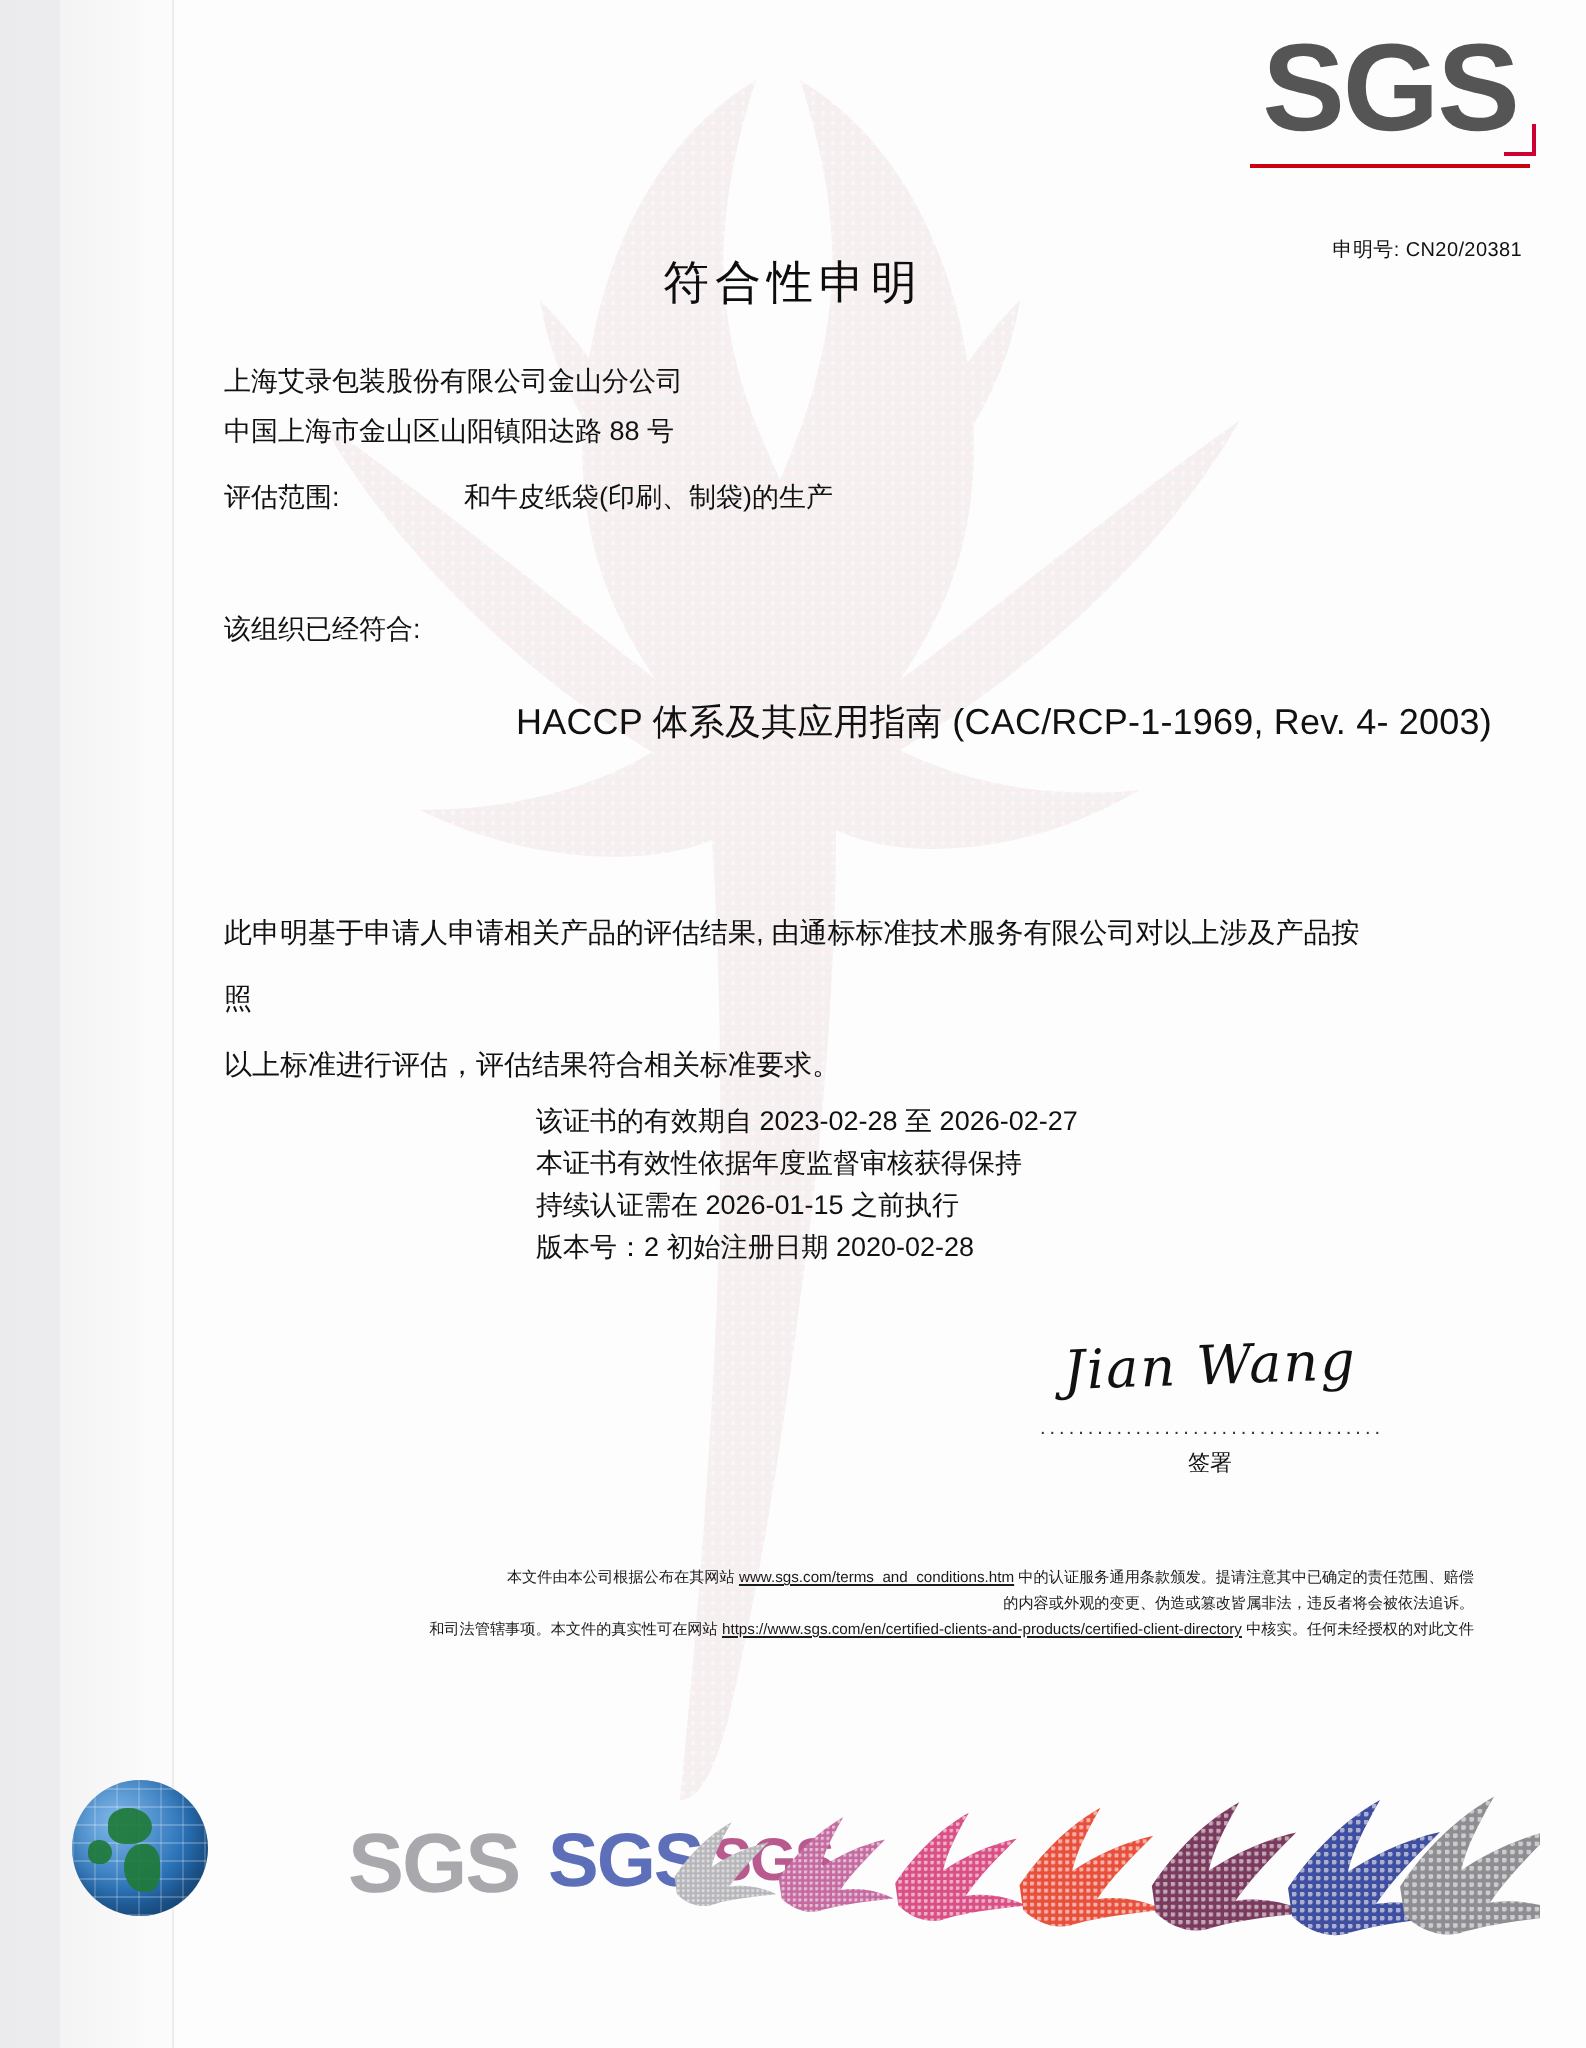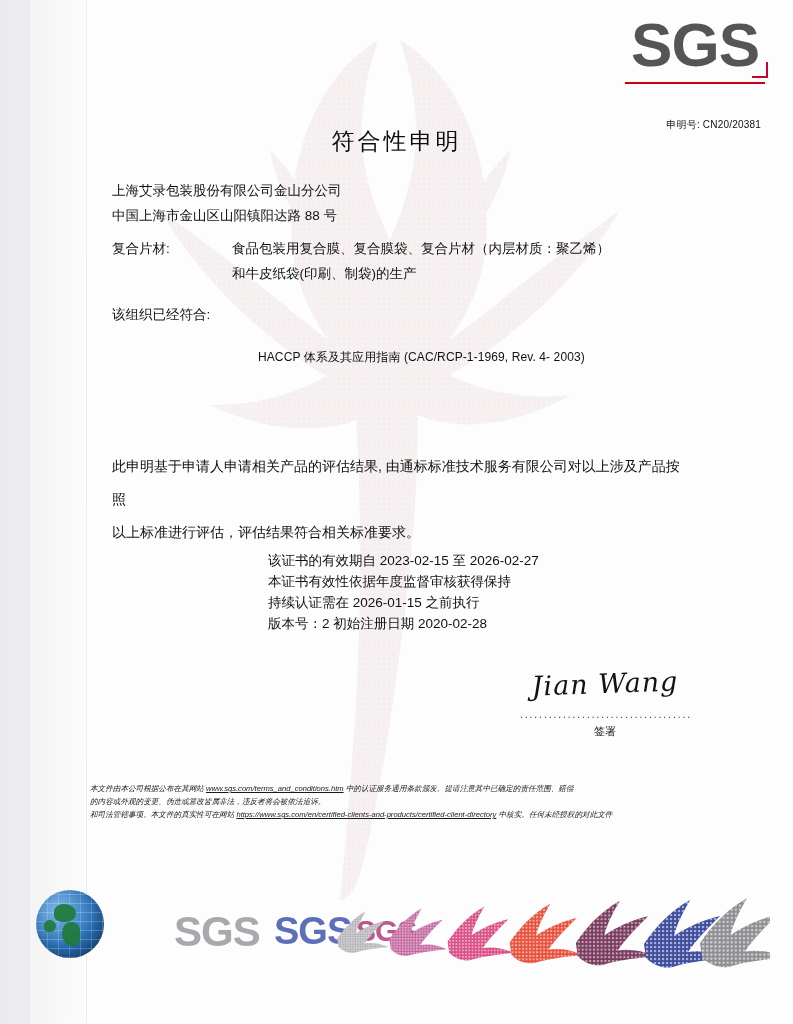--- a/index.html
+++ b/index.html
@@ -124,21 +124,21 @@
   .field .value div { white-space: nowrap; }
 
   #f-applicant { left: 112px; top: 178px; }
   #f-scope     { left: 112px; top: 236px; }
   #f-conform   { left: 112px; top: 302px; }
 
   .standard-line {
     position: absolute;
     left: 258px;
     top: 349px;
-    font-size: 12px;
+    font-size: 18px;
     color: #111;
     letter-spacing: .1px;
   }
 
   
   .statement {
     position: absolute;
     left: 112px;
     top: 450px;
     width: 576px;
@@ -186,27 +186,26 @@
   .sig-caption {
     margin-top: 4px;
     font-size: 11px;
     color: #111;
   }
 
   
   .footer-legal {
     position: absolute;
     left: 90px;
-    right: 40px;
+    right: 56px;
     top: 782px;
-    text-align: left;
+    text-align: right;
     font-size: 7.6px;
     line-height: 13px;
     color: #1a1a1a;
-    font-style: italic;
   }
   .footer-legal .u { text-decoration: underline; }
 
   
   .globe {
     position: absolute;
     left: 36px;
     top: 890px;
     width: 68px;
     height: 68px;
@@ -302,40 +301,39 @@
   <div class="doc-title">符合性申明</div>
 
   <div class="field" id="f-applicant">
     <div class="value">
       <div>上海艾录包装股份有限公司金山分公司</div>
       <div>中国上海市金山区山阳镇阳达路 88 号</div>
     </div>
   </div>
 
   <div class="field" id="f-scope">
-    <div class="label">复合片材:</div>
+    <div class="label">评估范围:</div>
     <div class="value">
-      <div>食品包装用复合膜、复合膜袋、复合片材（内层材质：聚乙烯）</div>
       <div>和牛皮纸袋(印刷、制袋)的生产</div>
     </div>
   </div>
 
   <div class="field" id="f-conform">
     <div class="label" style="width:auto">该组织已经符合:</div>
   </div>
 
   <div class="standard-line">HACCP 体系及其应用指南 (CAC/RCP-1-1969, Rev. 4- 2003)</div>
 
   <div class="statement">
     <div>此申明基于申请人申请相关产品的评估结果, 由通标标准技术服务有限公司对以上涉及产品按照</div>
     <div>以上标准进行评估，评估结果符合相关标准要求。</div>
   </div>
 
   <div class="validity">
-    <div>该证书的有效期自 2023-02-15 至 2026-02-27</div>
+    <div>该证书的有效期自 2023-02-28 至 2026-02-27</div>
     <div>本证书有效性依据年度监督审核获得保持</div>
     <div>持续认证需在 2026-01-15 之前执行</div>
     <div>版本号：2 初始注册日期 2020-02-28</div>
   </div>
 
   <div class="signature">
     <div class="sig-name">Jian Wang</div>
     <div class="sig-dots">..............................................</div>
     <div class="sig-caption">签署</div>
   </div>

